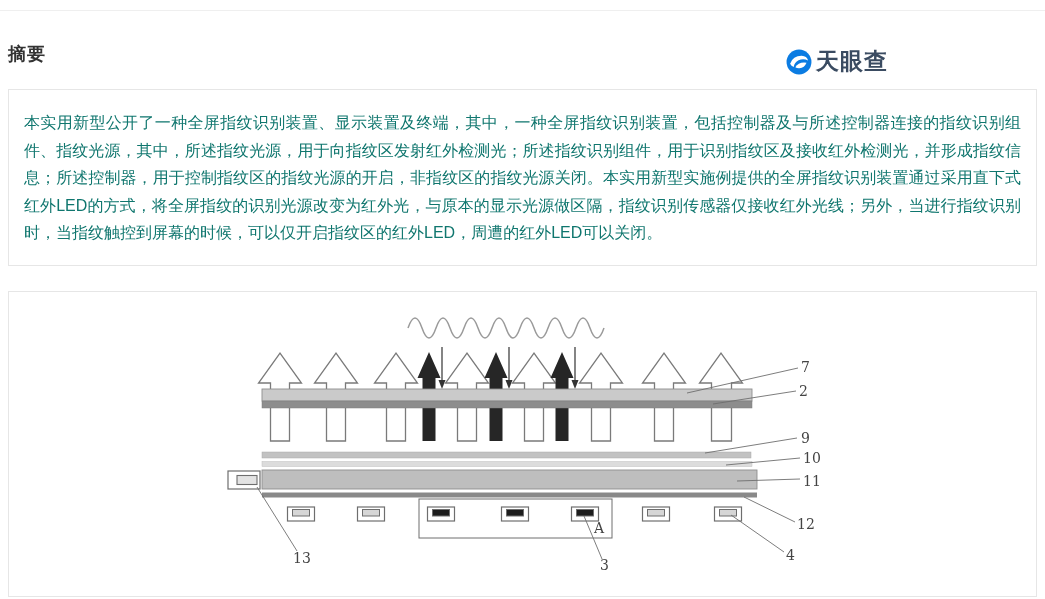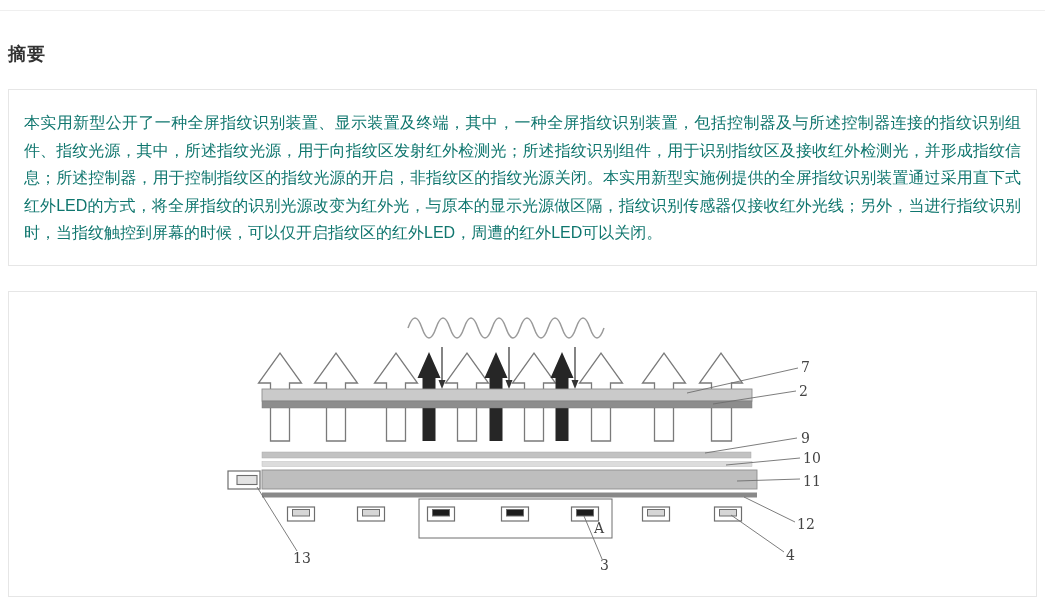--- a/index.html
+++ b/index.html
@@ -29,20 +29,28 @@
 </style>
 </head>
 <body>
 
 <div class="page">
 
   <div class="top-rule"></div>
 
   <div class="section-title">摘要</div>
 
+  <div class="logo">
+    <svg class="logo-icon" viewBox="0 0 24 24">
+      <circle cx="12" cy="12" r="11.5" fill="#0b7ce2"></circle>
+      <path d="M3.8,13.6 Q6.5,6.2 14.5,6.3 Q19.3,6.6 20.4,10.6 Q16,8.4 11.6,10.4 Q7.8,12.2 7.1,16.6 Q4.8,15.6 3.8,13.6 Z" fill="#ffffff"></path>
+      <path d="M8.6,16.9 Q11.5,11.6 18.9,12.6 Q17.2,17.2 12.3,17.8 Q10.1,17.9 8.6,16.9 Z" fill="#ffffff"></path>
+    </svg>
+    <span class="logo-text">天眼查</span>
+  </div>
 
   <div class="abstract-panel">
     <div class="abstract-text">本实用新型公开了一种全屏指纹识别装置、显示装置及终端，其中，一种全屏指纹识别装置，包括控制器及与所述控制器连接的指纹识别组件、指纹光源，其中，所述指纹光源，用于向指纹区发射红外检测光；所述指纹识别组件，用于识别指纹区及接收红外检测光，并形成指纹信息；所述控制器，用于控制指纹区的指纹光源的开启，非指纹区的指纹光源关闭。本实用新型实施例提供的全屏指纹识别装置通过采用直下式红外LED的方式，将全屏指纹的识别光源改变为红外光，与原本的显示光源做区隔，指纹识别传感器仅接收红外光线；另外，当进行指纹识别时，当指纹触控到屏幕的时候，可以仅开启指纹区的红外LED，周遭的红外LED可以关闭。</div>
   </div>
 
   <div class="figure-panel">
     <svg width="1027" height="304" viewBox="9 292 1027 304">
 
       <path d="M408,328 q7,-20 14,0 q7,20 14,0 q7,-20 14,0 q7,20 14,0 q7,-20 14,0 q7,20 14,0 q7,-20 14,0 q7,20 14,0 q7,-20 14,0 q7,20 14,0 q7,-20 14,0 q7,20 14,0 q7,-20 14,0 q7,20 14,0" fill="none" stroke="#9a9a9a" stroke-width="1.5"></path>
 

